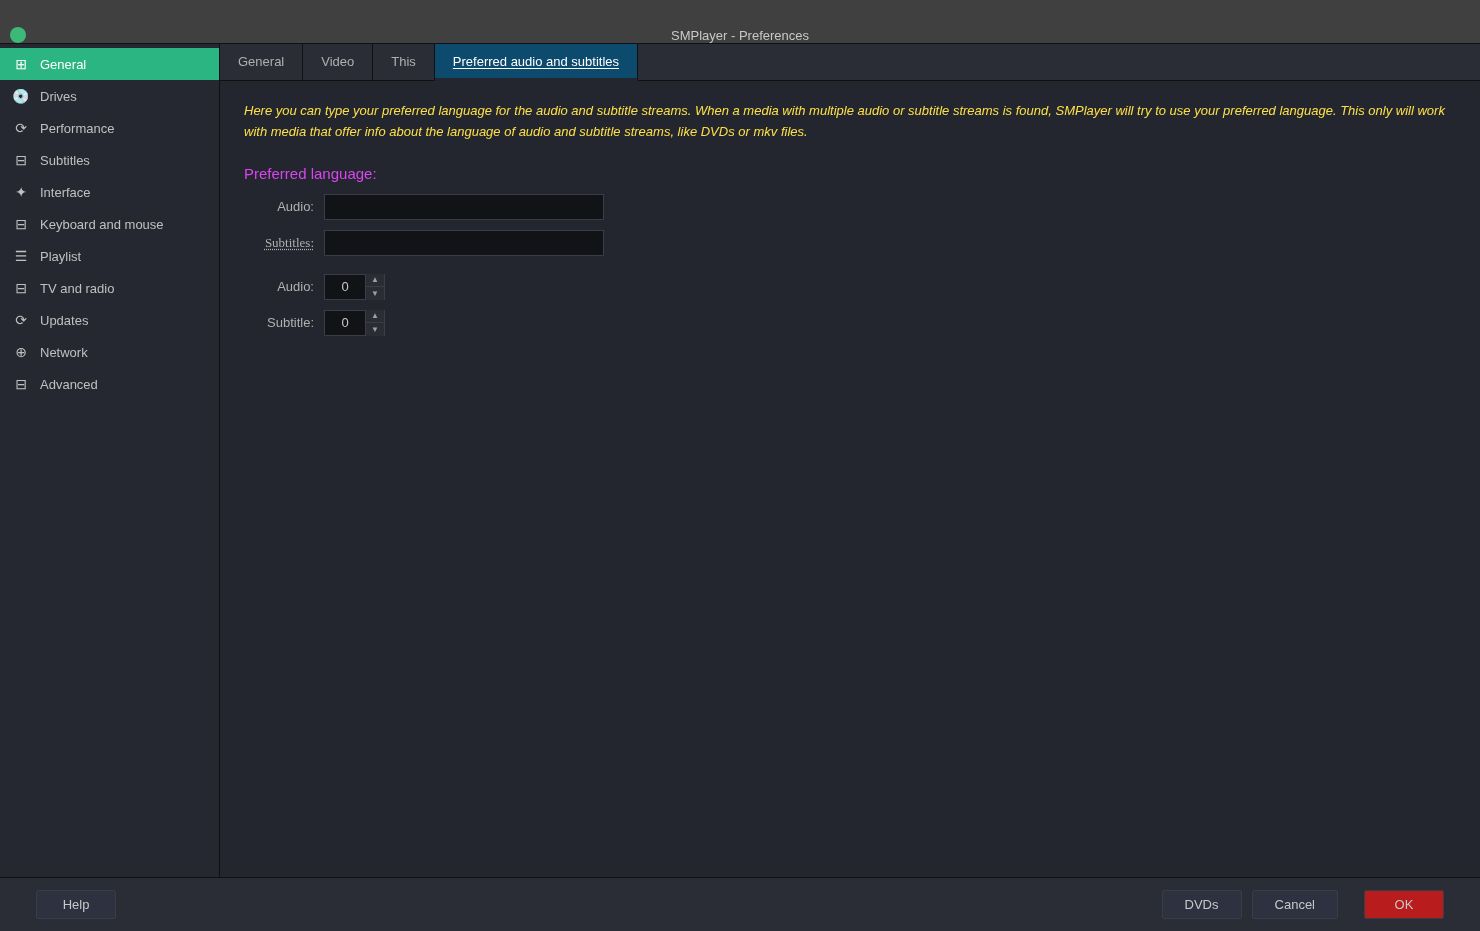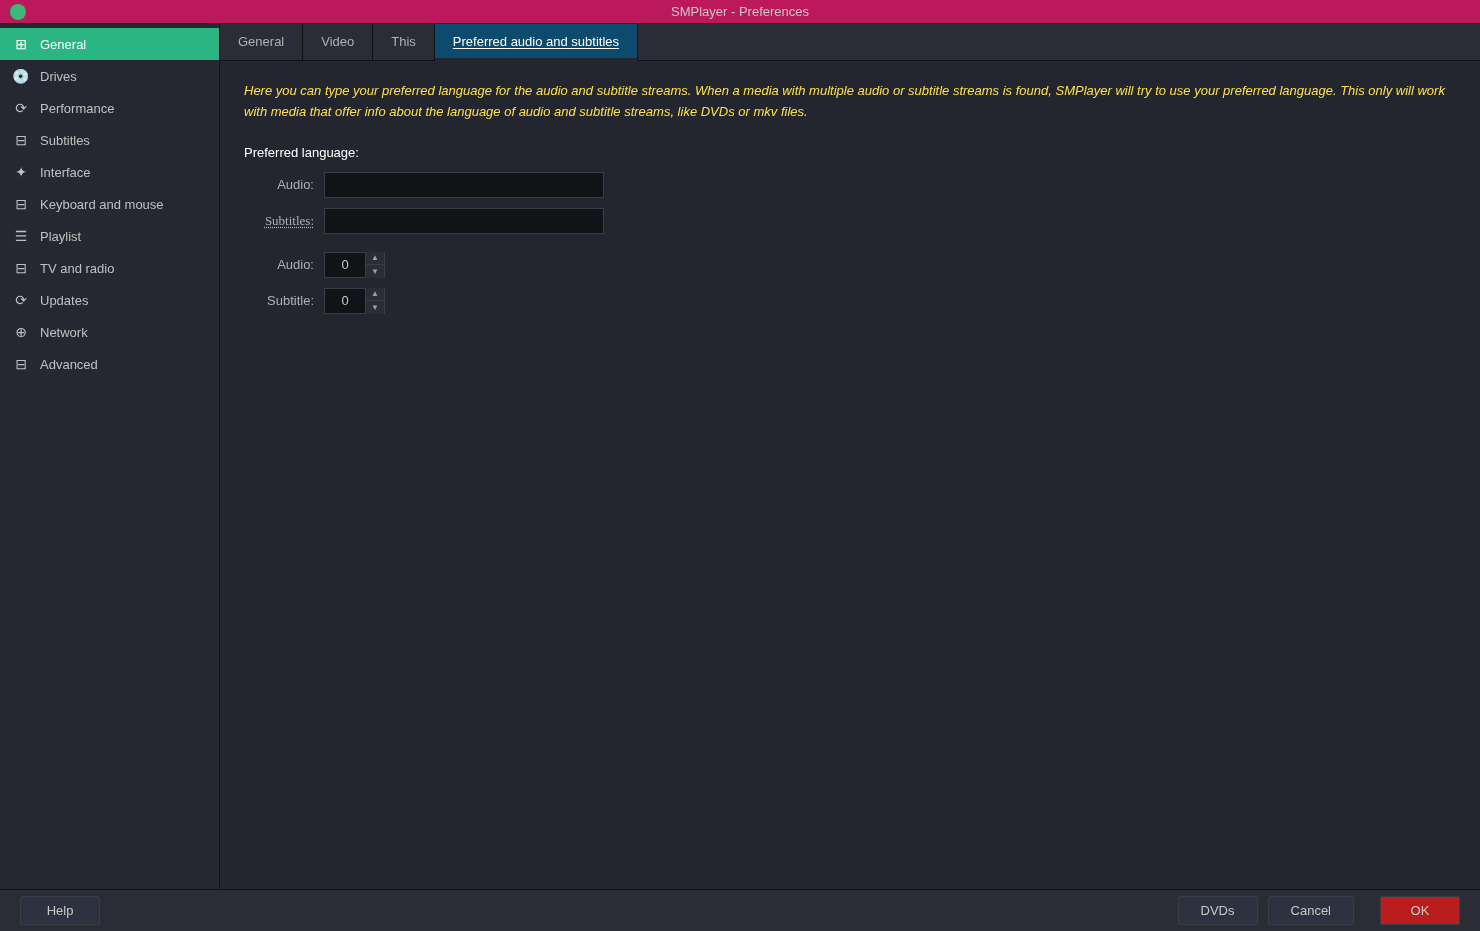--- a/index.html
+++ b/index.html
@@ -11,24 +11,24 @@
       font-size: 13px;
       width: 1480px;
       height: 931px;
       overflow: hidden;
       display: flex;
       flex-direction: column;
     }
 
     
     .titlebar {
-      background: #be185d;
-      height: 24px;
-      display: flex;
-      align-items: center;
+      background: #404040;
+      height: 44px;
+      display: flex;
+      align-items: flex-end;
       justify-content: center;
       border-bottom: 1px solid #111;
       position: relative;
       flex-shrink: 0;
     }
     .titlebar-icon {
       position: absolute;
       left: 10px;
       width: 16px;
       height: 16px;
@@ -130,22 +130,22 @@
 
     .description-text {
       font-size: 13px;
       color: #fde047;
       line-height: 1.6;
       margin-bottom: 22px;
       font-style: italic;
     }
 
     .section-label {
-      font-size: 13px;
-      color: #ffffff;
+      font-size: 15px;
+      color: #d946ef;
       margin-bottom: 12px;
       font-weight: 500;
     }
 
     .form-row {
       display: flex;
       align-items: center;
       margin-bottom: 10px;
     }
     .form-label {
@@ -221,28 +221,28 @@
       cursor: pointer;
       font-size: 8px;
       color: #a0a0a0;
       border: none;
       outline: none;
     }
     .spinbox-up { border-bottom: 1px solid #3a3d45; }
 
     
     .bottom-bar {
-      height: 42px;
+      height: 54px;
       background: #2a2d35;
       border-top: 1px solid #111;
       display: flex;
       align-items: center;
       justify-content: center;
       gap: 10px;
-      padding: 0 20px;
+      padding: 0 36px;
       flex-shrink: 0;
     }
     .bottom-bar-left {
       flex: 1;
     }
     .btn {
       padding: 6px 22px;
       font-size: 13px;
       cursor: pointer;
       border: 1px solid #3a3d45;

